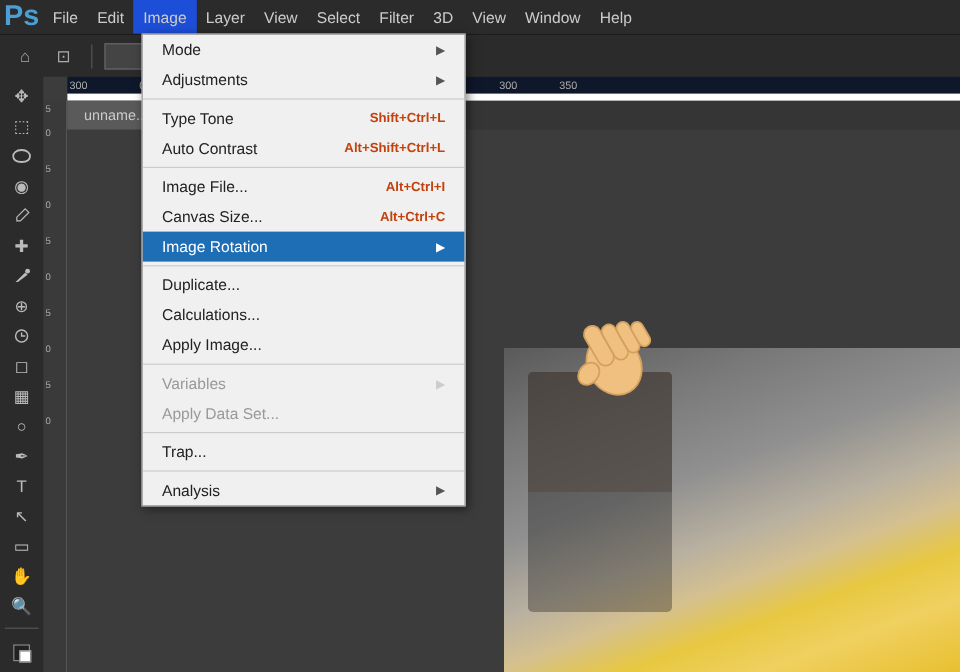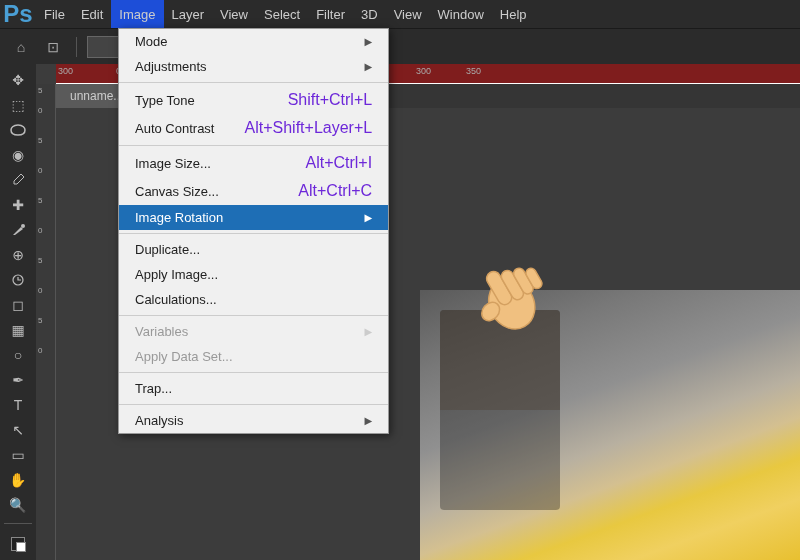--- a/index.html
+++ b/index.html
@@ -140,22 +140,22 @@
       height: 20px;
       background: #3c3c3c;
       z-index: 5;
     }
     .ruler-top {
       position: absolute;
       left: 20px;
       top: 0;
       right: 0;
       height: 20px;
-      background: #7f1d1d;
-      border-bottom: 1px solid #ffffff;
+      background: #0f172a;
+      border-bottom: 6px solid #ffffff;
       overflow: hidden;
     }
     .ruler-left {
       position: absolute;
       left: 0;
       top: 20px;
       width: 20px;
       bottom: 0;
       background: #3a3a3a;
       border-right: 1px solid #555;
@@ -252,23 +252,24 @@
     .menu-item.disabled {
       color: #999;
       cursor: default;
     }
     .menu-separator {
       height: 1px;
       background: #ccc;
       margin: 3px 0;
     }
     .menu-shortcut {
-      color: #6d28d9;
-      font-size: 16px;
+      color: #c2410c;
+      font-size: 11px;
       margin-left: 30px;
+      font-weight: bold;
     }
     .menu-arrow {
       font-size: 10px;
       color: #555;
     }
     .menu-item.highlighted .menu-arrow {
       color: #fff;
     }
 
     
@@ -449,28 +450,28 @@
 
     <div class="menu-separator"></div>
 
     <div class="menu-item">
       <span>Type Tone</span>
       <span class="menu-shortcut">Shift+Ctrl+L</span>
     </div>
 
     <div class="menu-item">
       <span>Auto Contrast</span>
-      <span class="menu-shortcut">Alt+Shift+Layer+L</span>
+      <span class="menu-shortcut">Alt+Shift+Ctrl+L</span>
     </div>
 
 
     <div class="menu-separator"></div>
 
     <div class="menu-item">
-      <span>Image Size...</span>
+      <span>Image File...</span>
       <span class="menu-shortcut">Alt+Ctrl+I</span>
     </div>
 
     <div class="menu-item">
       <span>Canvas Size...</span>
       <span class="menu-shortcut">Alt+Ctrl+C</span>
     </div>
 
     <div class="menu-item highlighted">
       <span>Image Rotation</span>
@@ -480,25 +481,25 @@
 
 
 
     <div class="menu-separator"></div>
 
     <div class="menu-item">
       <span>Duplicate...</span>
     </div>
 
     <div class="menu-item">
+      <span>Calculations...</span>
+    </div>
+
+    <div class="menu-item">
       <span>Apply Image...</span>
-    </div>
-
-    <div class="menu-item">
-      <span>Calculations...</span>
     </div>
 
     <div class="menu-separator"></div>
 
     <div class="menu-item disabled">
       <span>Variables</span>
       <span class="menu-arrow" style="color:#ccc;">▶</span>
     </div>
 
     <div class="menu-item disabled">

